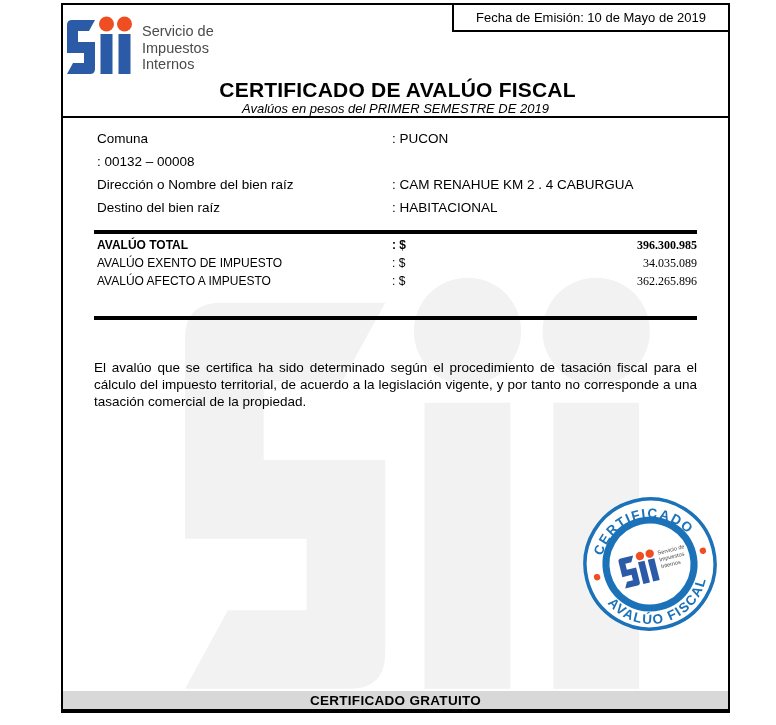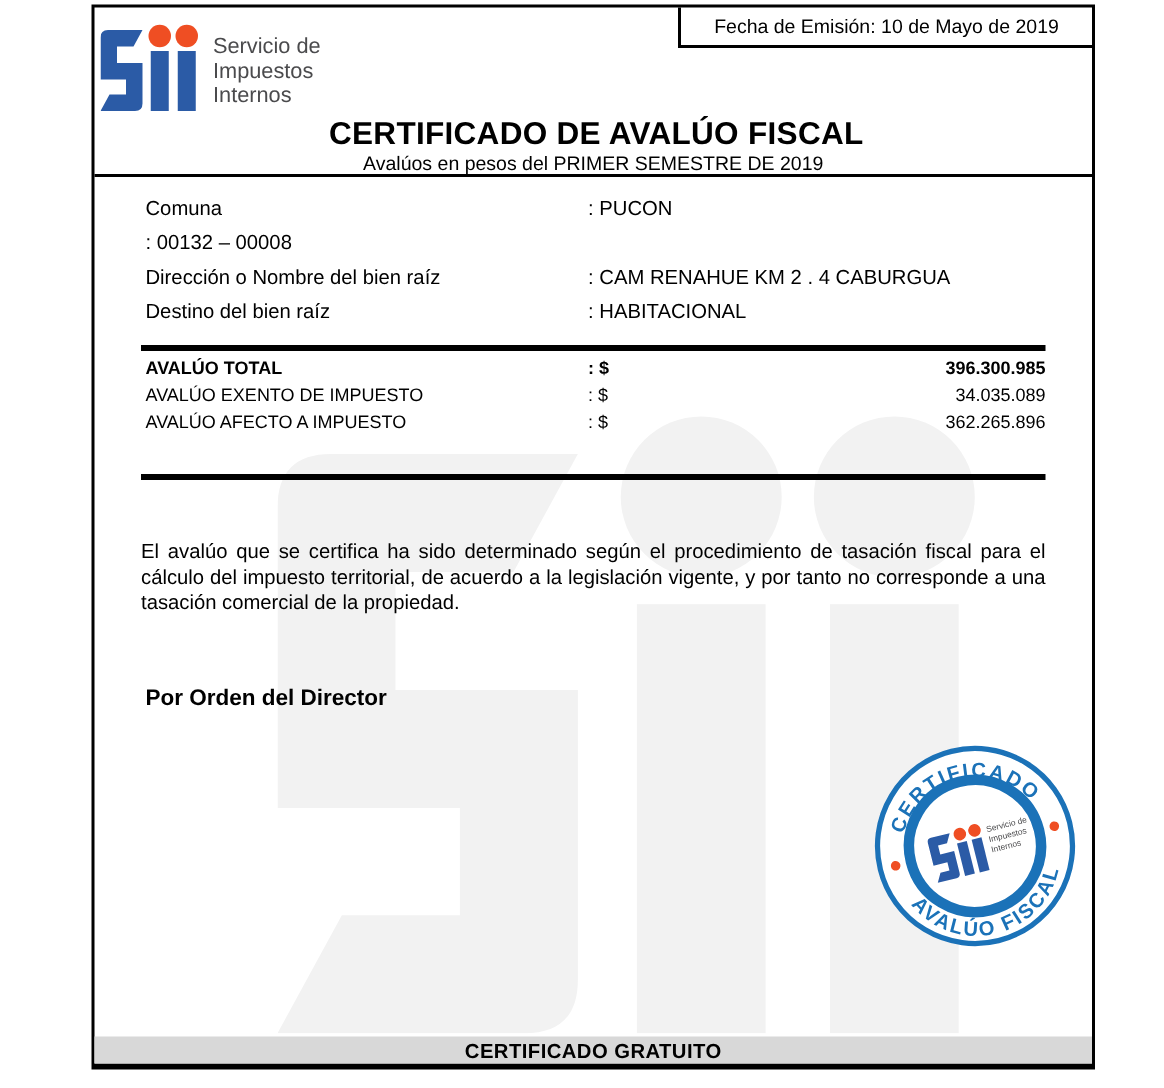--- a/index.html
+++ b/index.html
@@ -26,34 +26,34 @@
   .content{position:absolute;inset:0;z-index:1;}
   .logo-block{position:absolute;left:4px;top:5px;display:flex;align-items:flex-start;}
   .logo-mark{width:66px;height:64px;display:block;}
   .logo-text{margin-left:9px;margin-top:13px;font-size:14.5px;line-height:16.5px;color:var(--logo_text_gray);}
   .datebox{
     position:absolute;right:0;top:0;width:276px;height:27px;
     border-left:2px solid var(--border_black);border-bottom:2px solid var(--border_black);
     display:flex;align-items:center;justify-content:center;font-size:13px;
   }
   .title{position:absolute;left:4px;right:0;top:73px;text-align:center;font-size:21px;font-weight:bold;letter-spacing:0.2px;}
-  .subtitle{position:absolute;left:0;right:0;top:96px;text-align:center;font-size:13px;}
+  .subtitle{position:absolute;left:0;right:0;top:96px;text-align:center;font-size:13px;font-style:italic;}
   .hairline{position:absolute;left:0;right:0;top:111px;border-top:2px solid var(--border_black);}
   .fields{position:absolute;left:34px;right:30px;top:126px;font-size:13.5px;}
   .field-row{display:flex;height:23px;}
   .field-label{width:295px;flex:none;}
   .thickline{position:absolute;left:31px;right:31px;height:4px;background:var(--border_black);}
   .tl1{top:225px;}
   .tl2{top:311px;}
   .valuations{position:absolute;left:31px;right:31px;top:231px;font-size:12px;}
   .val-row{display:flex;height:18px;align-items:center;}
   .val-label{width:298px;flex:none;padding-left:3px;}
   .val-prefix{flex:none;}
   .val-spacer{flex:1;}
-  .val-amount{text-align:right;}
+  .val-amount{text-align:right;font-family:Liberation Serif, serif;}
   .val-bold{font-weight:bold;}
   .disclaimer{
     position:absolute;left:31px;right:31px;top:354px;
     font-size:13.5px;line-height:17px;text-align:justify;
   }
   .signature{position:absolute;left:34px;top:452px;font-size:15px;font-weight:bold;}
   .stamp-wrap{position:absolute;left:517px;top:489px;width:140px;height:140px;transform:rotate(-14deg);}
   .stamp-wrap svg{width:140px;height:140px;display:block;}
   .footer-bar{
     position:absolute;left:0;right:0;bottom:0;height:18px;background:var(--footer_bar_gray);
@@ -135,21 +135,20 @@
         <span class="val-label">AVALÚO AFECTO A IMPUESTO</span>
         <span class="val-prefix">: $</span>
         <span class="val-spacer"></span>
         <span class="val-amount">362.265.896</span>
       </div>
     </div>
     <div class="thickline tl2"></div>
 
     <p class="disclaimer">El avalúo que se certifica ha sido determinado según el procedimiento de tasación fiscal para el cálculo del impuesto territorial, de acuerdo a la legislación vigente, y por tanto no corresponde a una tasación comercial de la propiedad.</p>
 
-    <div class="signature">Por Orden del Director</div>
 
     <div class="stamp-wrap">
       <svg viewBox="-70 -70 140 140">
         <defs>
           <path id="arcTop" d="M -50,4 A 50,50 0 1 1 50,4"></path>
           <path id="arcBottom" d="M -56,4 A 56,56 0 0 0 56,4"></path>
         </defs>
         <circle r="65" fill="#ffffff" style="stroke:var(--stamp_blue)" stroke-width="3.5"></circle>
         <circle r="44" fill="#ffffff" style="stroke:var(--stamp_blue)" stroke-width="7"></circle>
         <text font-size="13.5" font-weight="bold" letter-spacing="1.5" style="fill:var(--stamp_blue)" font-family="Liberation Sans, DejaVu Sans, sans-serif">

